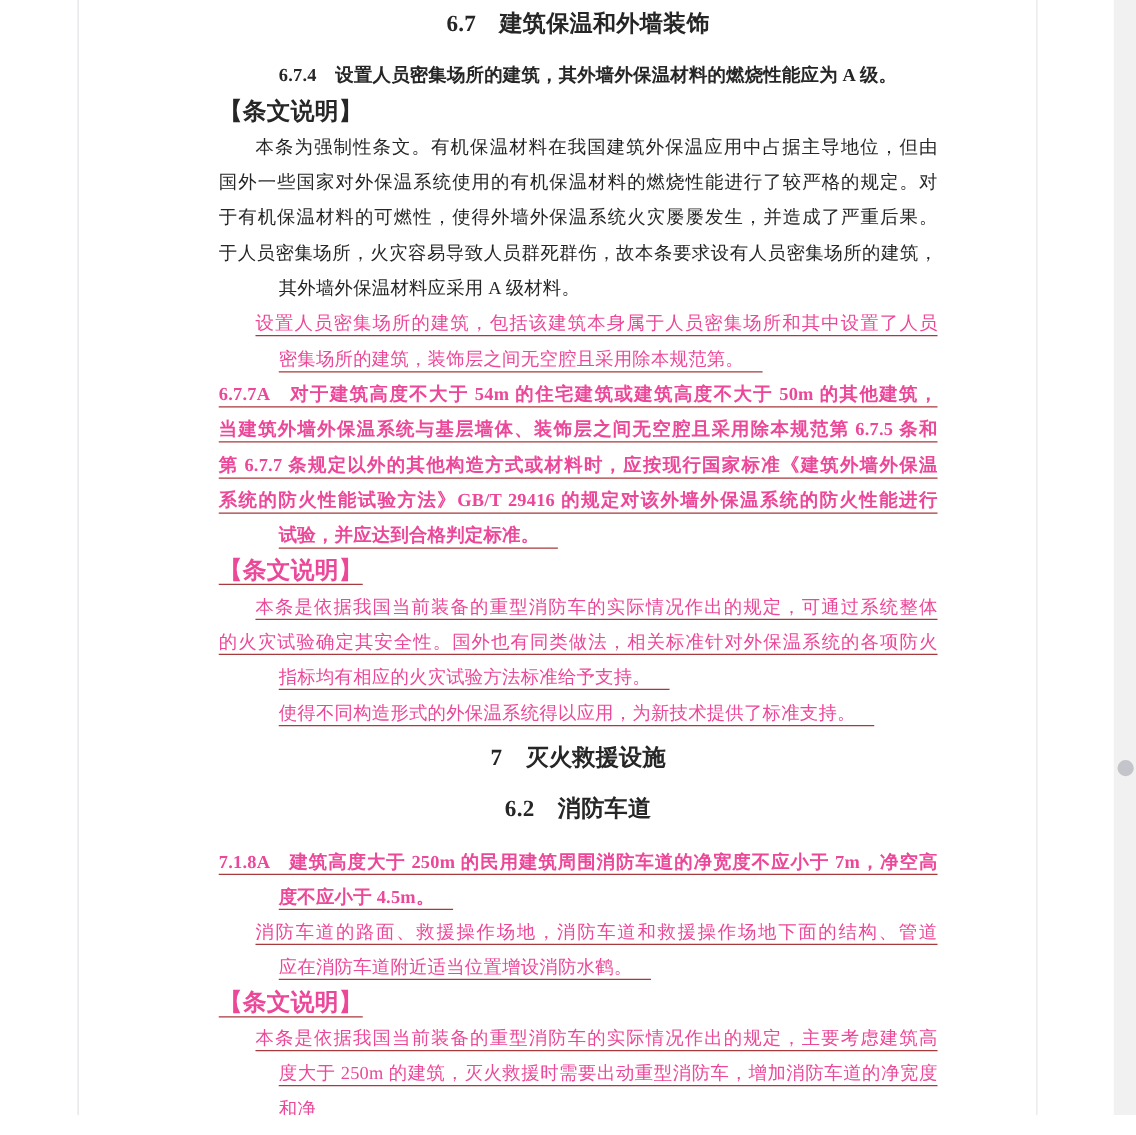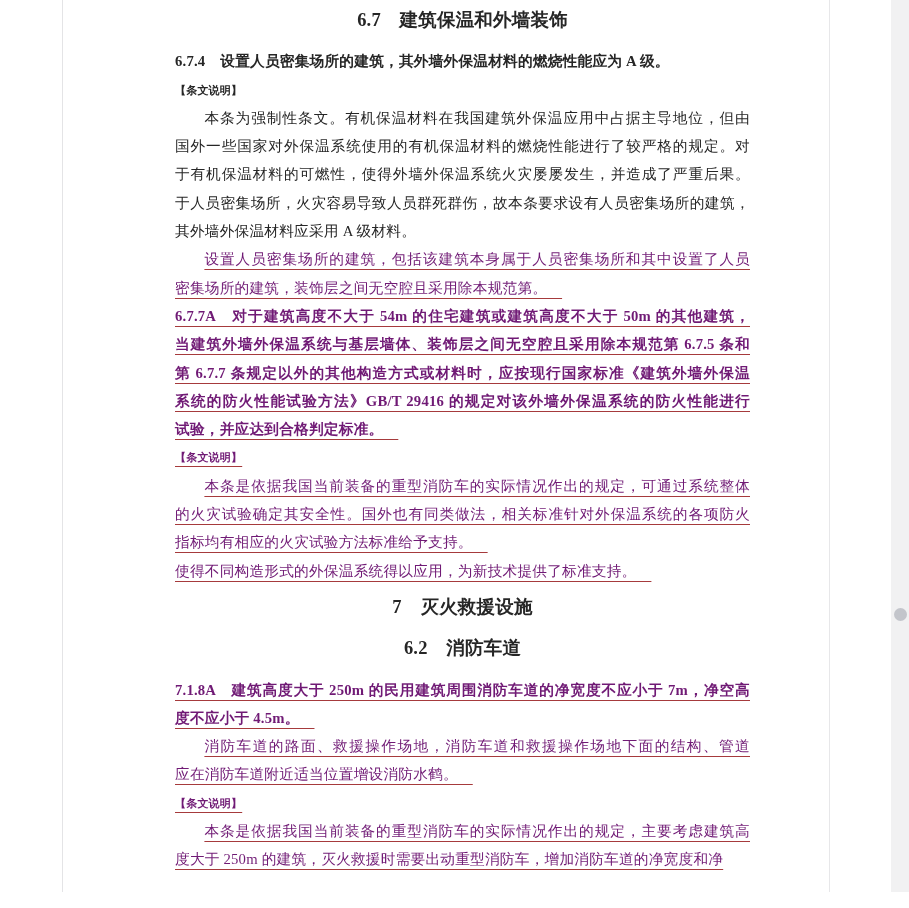--- a/index.html
+++ b/index.html
@@ -55,30 +55,30 @@
     font-weight: bold;
     font-size: 18.5px;
     color: #1e1e1e;
     margin: 8px 0 13px 0;
     white-space: nowrap;
   }
   .heading1.first { margin-top: 0; }
   .label-line {
     text-align: left;
     font-weight: bold;
-    font-size: 11px;
+    font-size: 19px;
   }
   .line {
     text-align: justify;
     text-align-last: justify;
   }
-  .line.last { text-align-last: left; }
+  .line.last { text-align-last: left; margin-left: 48px; }
   .line.indent { text-indent: 2em; }
   .black { color: #262626; }
-  .red { color: #701a75; }
+  .red { color: #ec4899; }
   .u {
     text-decoration: underline;
     text-decoration-color: #a63a3c;
     text-decoration-thickness: 1px;
     text-underline-offset: 5px;
   }
   .semibold { font-weight: 600; }
 </style>
 </head>
 <body>

